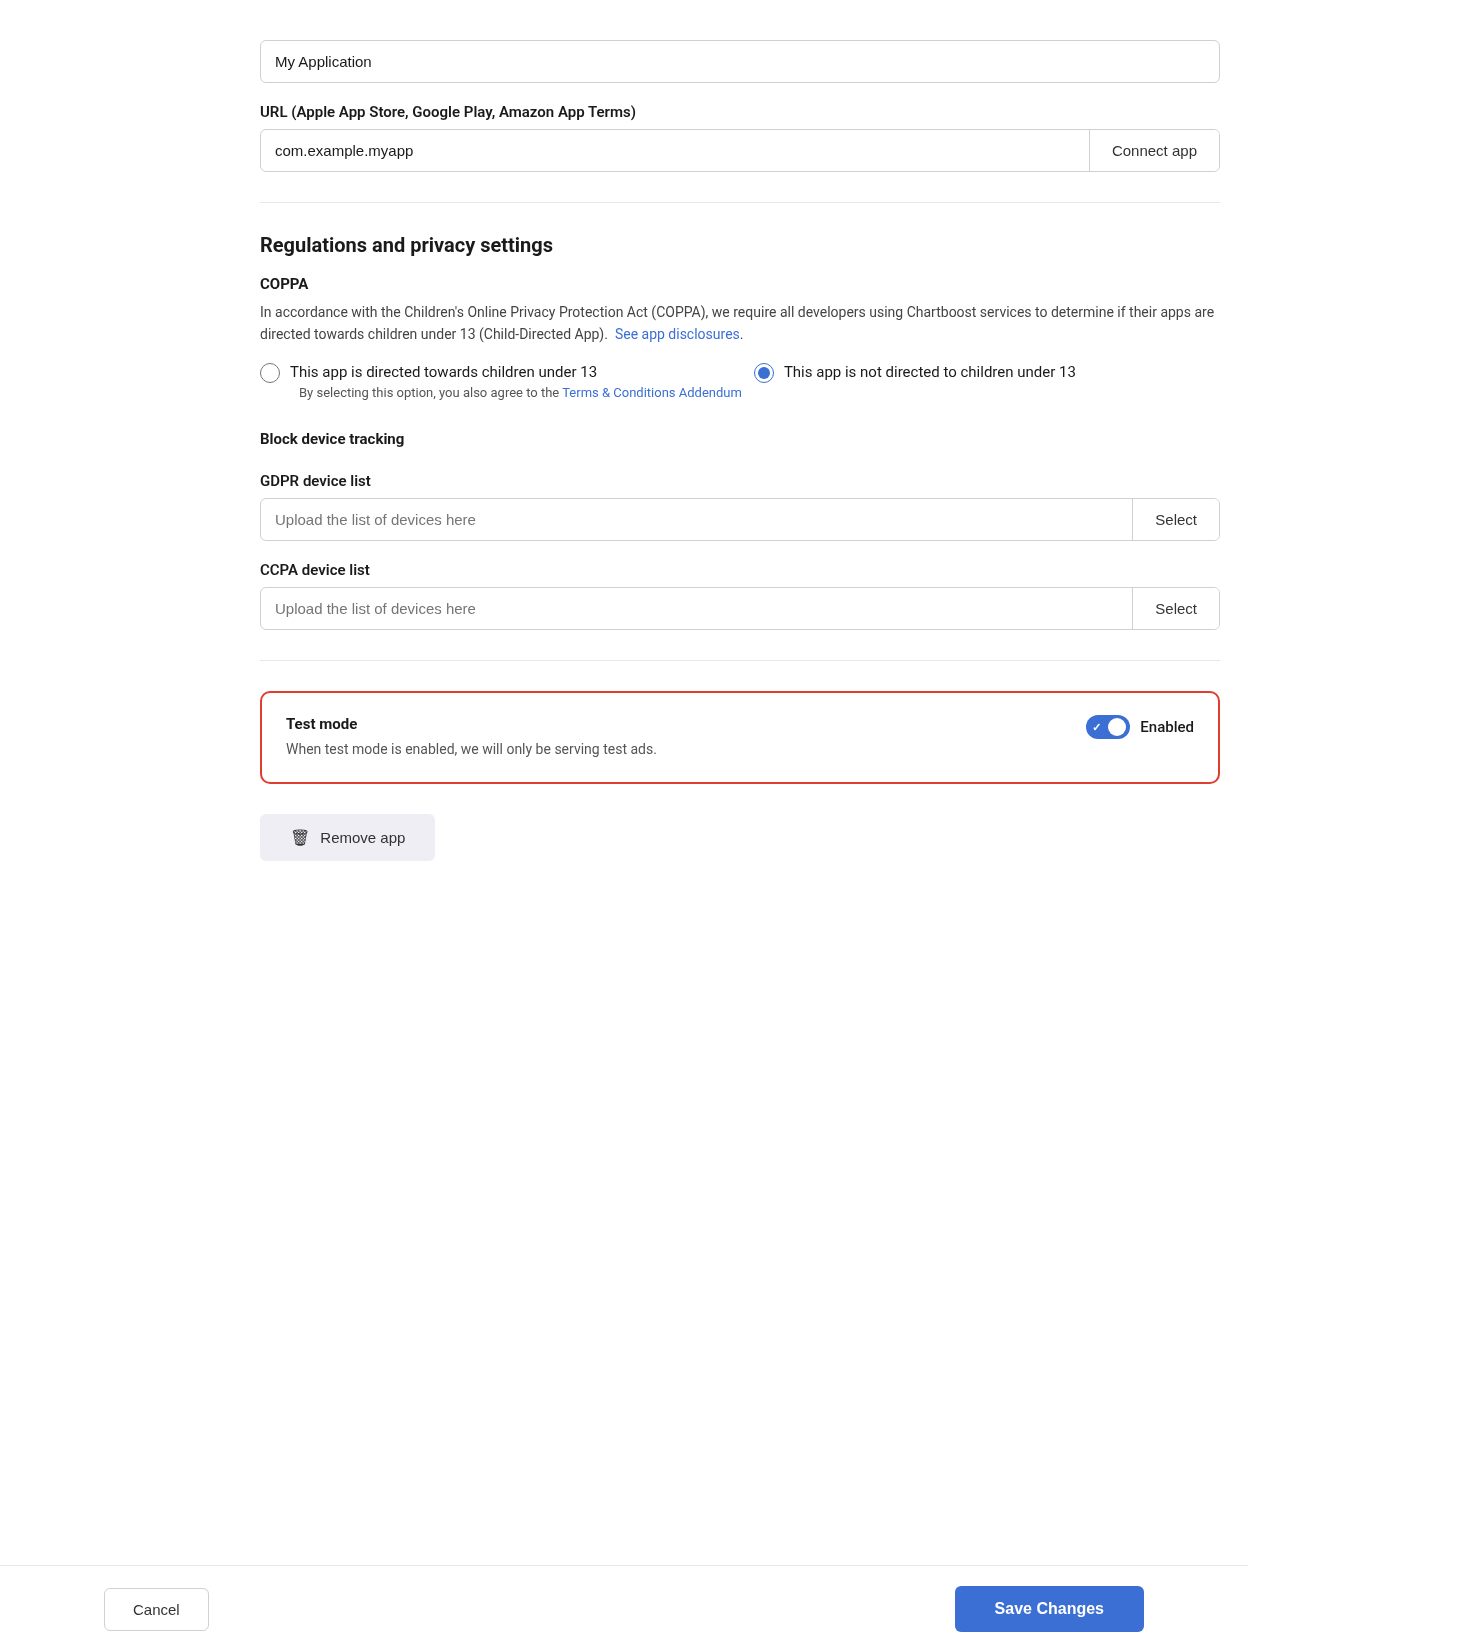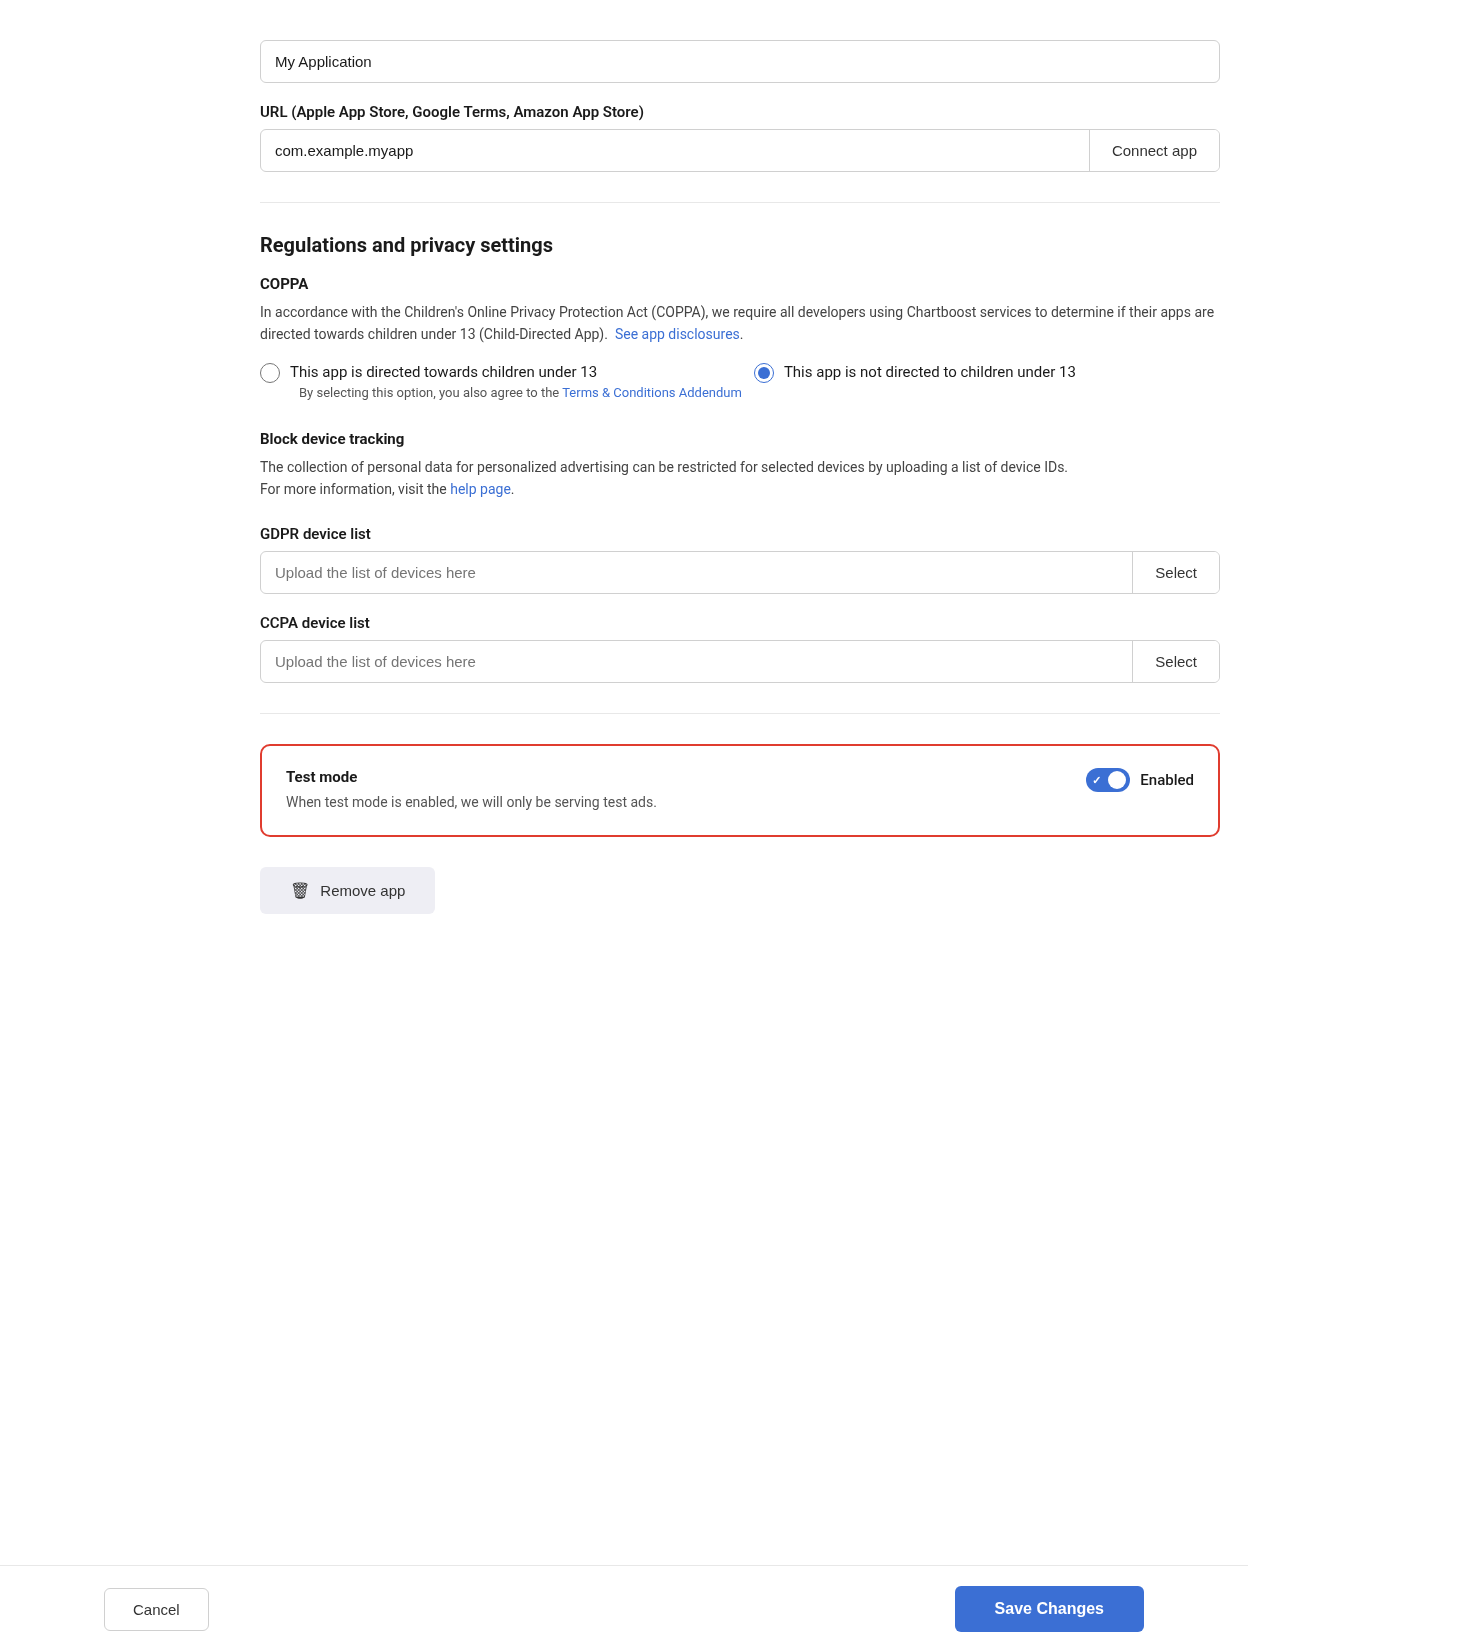--- a/index.html
+++ b/index.html
@@ -322,21 +322,21 @@
 </head>
 <body>
 
 <div class="page-container">
 
   <div class="form-section">
     <input class="text-input" type="text" value="My Application" style="">
   </div>
 
   <div class="form-section">
-    <label class="field-label">URL (Apple App Store, Google Terms, Amazon App Store)</label>
+    <label class="field-label">URL (Apple App Store, Google Play, Amazon App Terms)</label>
     <div class="input-with-button">
       <input type="text" value="com.example.myapp" style="">
       <button class="input-btn">Connect app</button>
     </div>
   </div>
 
   <hr class="divider">
 
   <div>
     <div class="section-title">Regulations and privacy settings</div>
@@ -365,24 +365,20 @@
             <span class="radio-label">
               <span>This app is </span><span class="not-underline">not</span><span> directed to children under 13</span>
             </span>
           </div>
         </label>
       </div>
     </div>
 
     <div class="block-tracking-section">
       <div class="subsection-title">Block device tracking</div>
-      <p class="description-text">
-        <span>The collection of personal data for personalized advertising can be restricted for selected devices by uploading a list of device IDs.</span><br>
-        <span>For more information, visit the </span><a href="#" class="link-blue">help page</a><span>.</span>
-      </p>
     </div>
 
     <div class="device-list-section">
       <label class="device-list-label">GDPR device list</label>
       <div class="input-with-button">
         <input type="text" style="color: rgb(170, 170, 170);" placeholder="Upload the list of devices here">
         <button class="input-btn">Select</button>
       </div>
     </div>
 

